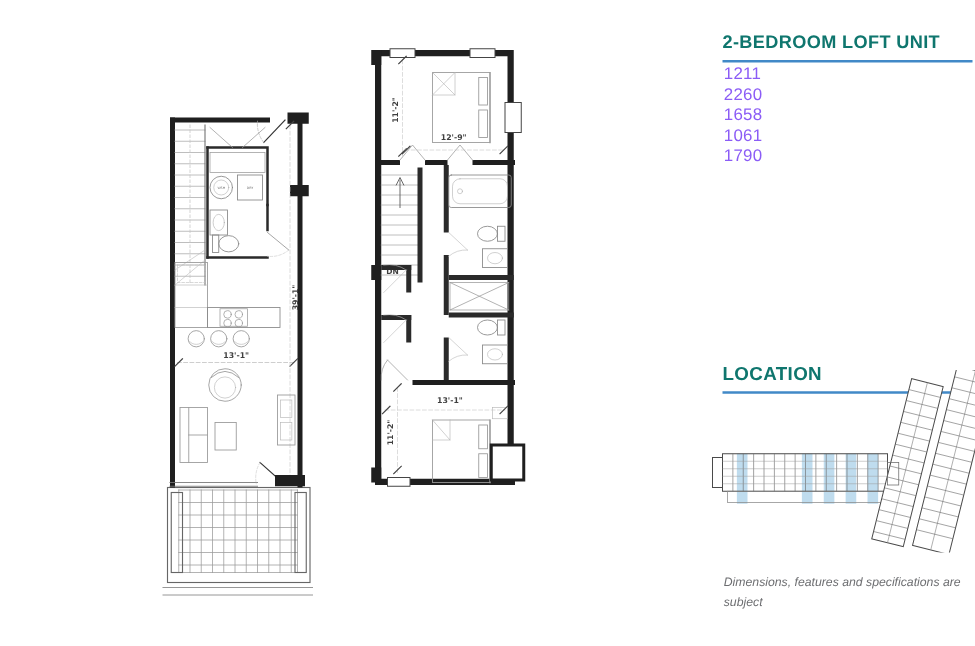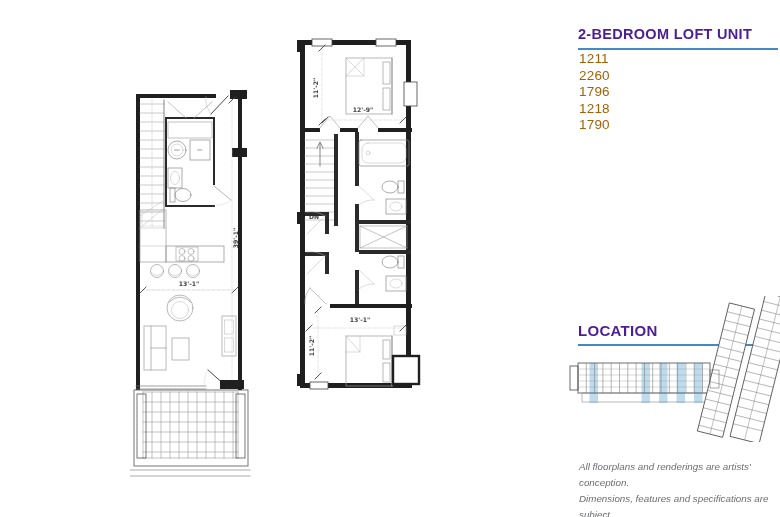--- a/index.html
+++ b/index.html
@@ -1,25 +1,25 @@
 <!DOCTYPE html>
 <html><head>
 <meta charset="utf-8">
 <style>
   html,body{margin:0;padding:0;background:#ffffff;}
   body{width:780px;height:517px;position:relative;overflow:hidden;
        font-family:"Liberation Sans", sans-serif;}
   .plan{position:absolute;}
   .panel{position:absolute;left:578px;top:0;width:200px;}
   .sec-title{position:absolute;left:0;width:200px;
-             font-weight:bold;color:#4c1d95;letter-spacing:.3px;
+             font-weight:bold;color:#0f766e;letter-spacing:.3px;
              border-bottom:2px solid #4189C7;line-height:1;}
   #unit-title{top:27px;font-size:14.5px;padding-bottom:6px;}
-  #loc-title{top:292px;font-size:15px;padding-bottom:6px;margin-top:31px;}
-  .units{position:absolute;left:1px;top:51px;font-size:13.5px;color:#a16207;
+  #loc-title{top:292px;font-size:15px;padding-bottom:6px;}
+  .units{position:absolute;left:1px;top:51px;font-size:13.5px;color:#8b5cf6;
          line-height:16.6px;letter-spacing:.2px;}
   .disclaimer{position:absolute;left:1px;top:459px;width:198px;
               font-size:9.8px;font-style:italic;color:#6D6E71;line-height:16px;}
   svg text{font-family:"DejaVu Sans", sans-serif;}
   .dim{font-size:6.2px;fill:#3f3f3f;font-weight:bold;}
   .tiny{font-size:2.6px;fill:#777;}
   .dn{font-size:6px;fill:#3f3f3f;font-weight:bold;}
 </style>
 </head>
 <body>
@@ -267,29 +267,28 @@
 
     <rect x="97" y="320" width="26" height="28" fill="#ffffff" stroke="#1f1f1f" stroke-width="2.4"></rect>
   </g>
 </svg>
 
 <div class="panel">
   <div class="sec-title" id="unit-title">2-BEDROOM LOFT UNIT</div>
   <div class="units">
     <div>1211</div>
     <div>2260</div>
-    <div>1796</div>
-    <div>1218</div>
+    <div>1658</div>
+    <div>1061</div>
     <div>1790</div>
   </div>
 
   <div class="sec-title" id="loc-title">LOCATION</div>
 
   <div class="disclaimer">
-    <div>All floorplans and renderings are artists' conception.</div>
     <div>Dimensions, features and specifications are subject</div>
 
   </div>
 </div>
 
 <svg class="plan" style="left:562px;top:296px" width="218" height="146" viewBox="0 0 218 146">
 
   <g fill="#BFDCEE">
     <rect x="27.5" y="67" width="8.5" height="40"></rect>
     <rect x="79.5" y="67" width="8.5" height="40"></rect>

